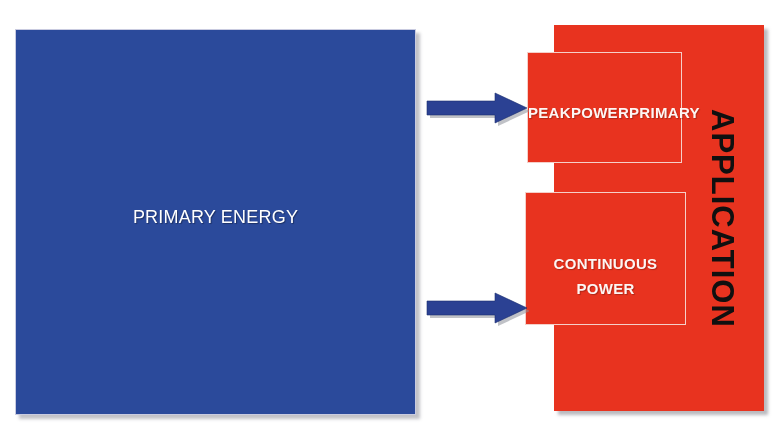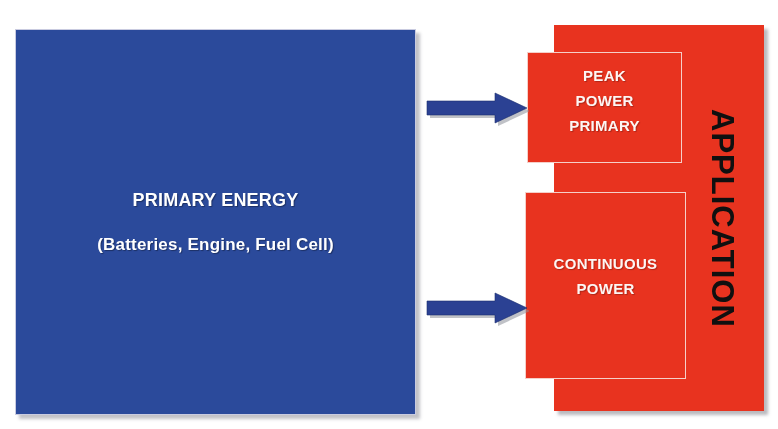--- a/index.html
+++ b/index.html
@@ -27,24 +27,25 @@
     border: 1px solid #c9cbe0;
     box-shadow: 4px 4px 3px rgba(120,120,130,0.45);
     box-sizing: border-box;
     display: flex;
     flex-direction: column;
     align-items: center;
     justify-content: center;
   }
   .primary-line {
     color: #ffffff;
-    font-weight: bold;
+    font-weight: normal;
     text-align: left;
     letter-spacing: 0.2px;
     text-shadow: 1px 1px 1px rgba(0,0,0,0.35);
+    margin-top: 15px;
   }
   .primary-line.l1 { font-size: 18px; margin-bottom: 24px; }
   .primary-line.l2 { font-size: 18px; margin-bottom: 24px; }
   .primary-line.l3 { font-size: 17px; }
 
   
   .application-box {
     position: absolute;
     left: 554px;
     top: 25px;
@@ -76,33 +77,33 @@
   .peak-box {
     position: absolute;
     left: 527px;
     top: 52px;
     width: 155px;
     height: 111px;
     background: #E8331F;
     border: 1px solid #F5CFC9;
     box-sizing: border-box;
     display: flex;
-    flex-direction: column;
+    flex-direction: row;
     align-items: center;
     justify-content: flex-start;
     padding-top: 10px;
   }
 
   
   .continuous-box {
     position: absolute;
     left: 525px;
     top: 192px;
     width: 161px;
-    height: 187px;
+    height: 133px;
     background: #E8331F;
     border: 1px solid #F5CFC9;
     box-sizing: border-box;
     display: flex;
     flex-direction: column;
     align-items: center;
     justify-content: flex-start;
     padding-top: 58px;
   }
 
@@ -126,21 +127,20 @@
   .arrow.bottom { left: 423px; top: 290px; }
   .arrow svg { display: block; width: 106px; height: 36px; }
 </style>
 </head>
 <body>
 
 <div id="canvas">
 
   <div class="primary-box">
     <div class="primary-line l1">PRIMARY ENERGY</div>
-    <div class="primary-line l3">(Batteries, Engine, Fuel Cell)</div>
   </div>
 
   <div class="application-box">
     <div class="application-label">APPLICATION</div>
   </div>
 
   <div class="peak-box">
     <div class="red-line">PEAK</div>
     <div class="red-line">POWER</div>
     <div class="red-line">PRIMARY</div>

